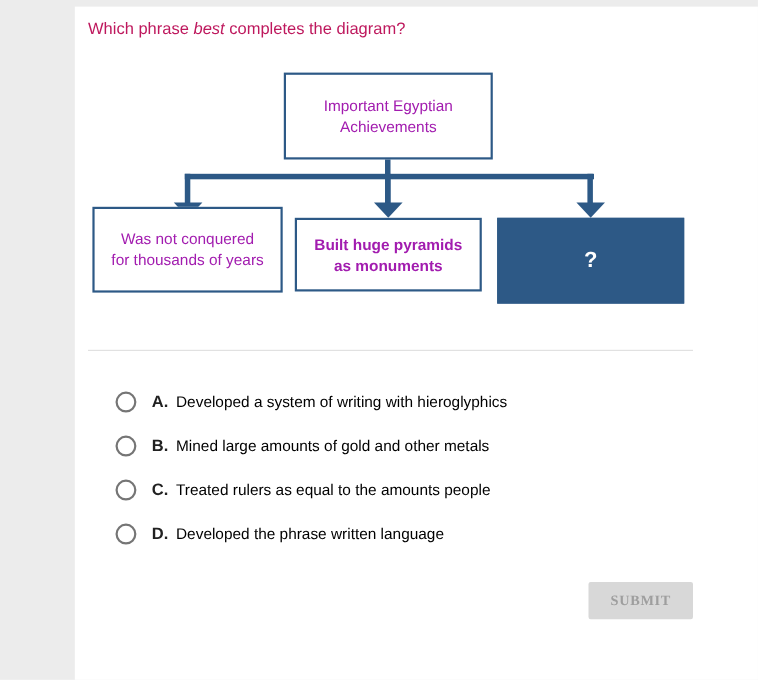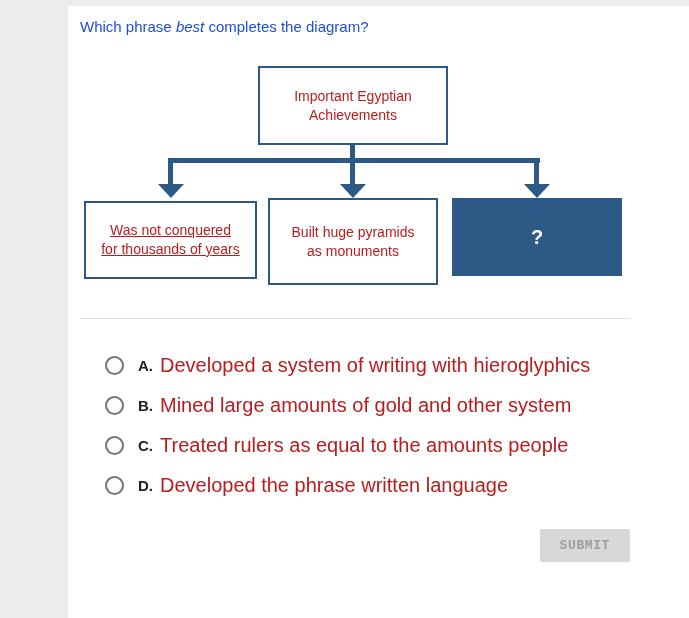--- a/index.html
+++ b/index.html
@@ -17,45 +17,45 @@
     overflow:hidden;
   }
   .panel{
     position:absolute;
     left:68px;top:6px;right:0;bottom:0;
     background:#ffffff;
   }
   .question{
     padding:12px 0 0 12px;
     font-size:15px;
-    color:#1d4ed8;
+    color:#be185d;
     height:34px;
   }
   .question em{font-style:italic;}
   
   .diagram{
     position:relative;
     height:238px;
     margin-left:0;
   }
   .dbox{
     position:absolute;
     border:2px solid var(--accent);
     background:#ffffff;
     display:flex;
     align-items:center;
     justify-content:center;
     text-align:center;
     font-size:14px;
     line-height:19px;
-    color:#b91c1c;
+    color:#a21caf;
   }
   .dbox.top{left:190px;top:26px;width:190px;height:79px;padding:0 18px;}
-  .dbox.b1{left:16px;top:161px;width:173px;height:78px;padding:0 14px;text-decoration:underline;}
-  .dbox.b2{left:200px;top:158px;width:170px;height:87px;padding:0 14px;}
+  .dbox.b1{left:16px;top:148px;width:173px;height:78px;padding:0 14px;}
+  .dbox.b2{left:200px;top:158px;width:170px;height:67px;padding:0 14px;font-weight:bold;}
   .dbox.b3{
     left:384px;top:158px;width:170px;height:78px;
     background:var(--accent);
     color:#ffffff;
     font-size:20px;
     font-weight:bold;
   }
   .line{position:absolute;background:var(--accent);}
   .h-line{left:100px;top:118px;width:372px;height:5px;}
   .v-top{left:282px;top:105px;width:5px;height:41px;}
@@ -98,34 +98,34 @@
     flex:0 0 auto;
   }
   .opt-letter{
     font-weight:bold;
     color:#212121;
     font-size:15px;
     margin-left:14px;
     width:22px;
   }
   .opt-text{
-    color:#b91c1c;
-    font-size:20px;
+    color:#000000;
+    font-size:14px;
   }
   
   .submit-row{
     text-align:right;
     margin:24px 59px 0 0;
   }
   .submit-btn{
     background:var(--submit-bg);
     color:var(--submit-text);
     border:none;
     border-radius:2px;
-    font-family:Liberation Mono, monospace;
+    font-family:Liberation Serif, serif;
     font-size:13px;
     font-weight:bold;
     letter-spacing:0.6px;
     padding:9px 20px;
     cursor:pointer;
   }
 </style>
 </head>
 <body>
 
@@ -167,21 +167,21 @@
 
     <div class="option-row">
       <div class="radio"></div>
       <span class="opt-letter">A.</span>
       <span class="opt-text">Developed a system of writing with hieroglyphics</span>
     </div>
 
     <div class="option-row">
       <div class="radio"></div>
       <span class="opt-letter">B.</span>
-      <span class="opt-text">Mined large amounts of gold and other system</span>
+      <span class="opt-text">Mined large amounts of gold and other metals</span>
     </div>
 
     <div class="option-row">
       <div class="radio"></div>
       <span class="opt-letter">C.</span>
       <span class="opt-text">Treated rulers as equal to the amounts people</span>
     </div>
 
     <div class="option-row">
       <div class="radio"></div>

